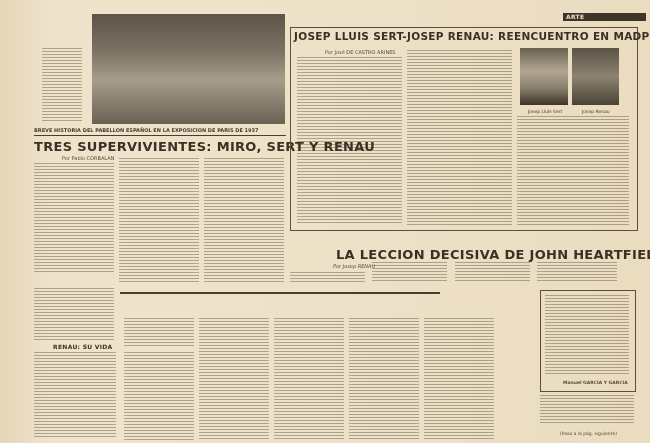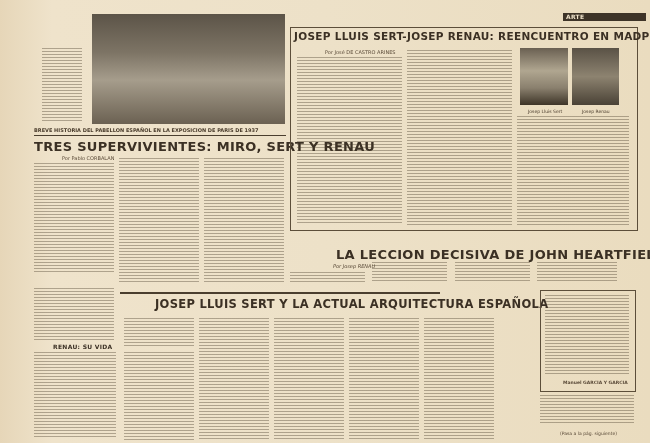--- a/index.html
+++ b/index.html
@@ -48,21 +48,20 @@
   <div class="abs txt" style="left:290px;top:272px;width:75px;height:10px;"></div>
   <div class="abs txt" style="left:372px;top:262px;width:75px;height:20px;"></div>
   <div class="abs txt" style="left:455px;top:262px;width:75px;height:20px;"></div>
   <div class="abs txt" style="left:537px;top:262px;width:80px;height:20px;"></div>
 
   <div class="abs txt" style="left:34px;top:288px;width:80px;height:52px;"></div>
   <div class="abs head" style="left:53px;top:343px;font-size:6px;">RENAU: SU VIDA</div>
   <div class="abs txt" style="left:34px;top:352px;width:82px;height:85px;"></div>
 
   <div class="abs rule" style="left:120px;top:292px;width:320px;height:2px;"></div>
-  <div class="abs head" style="left:155px;top:297px;font-size:11.5px;">JOSEP LLUIS SERT Y LA ACTUAL ARQUITECTURA ESPAÑOLA</div>
   <div class="abs txt" style="left:124px;top:318px;width:70px;height:30px;"></div>
   <div class="abs txt" style="left:124px;top:352px;width:70px;height:88px;"></div>
   <div class="abs txt" style="left:199px;top:318px;width:70px;height:122px;"></div>
   <div class="abs txt" style="left:274px;top:318px;width:70px;height:122px;"></div>
   <div class="abs txt" style="left:349px;top:318px;width:70px;height:122px;"></div>
   <div class="abs txt" style="left:424px;top:318px;width:70px;height:122px;"></div>
 
   <div class="abs box" style="left:540px;top:290px;width:94px;height:100px;"></div>
   <div class="abs txt" style="left:545px;top:295px;width:84px;height:80px;"></div>
   <div class="abs by" style="left:563px;top:380px;font-weight:bold;font-size:4.5px;">Manuel GARCIA Y GARCIA</div>

